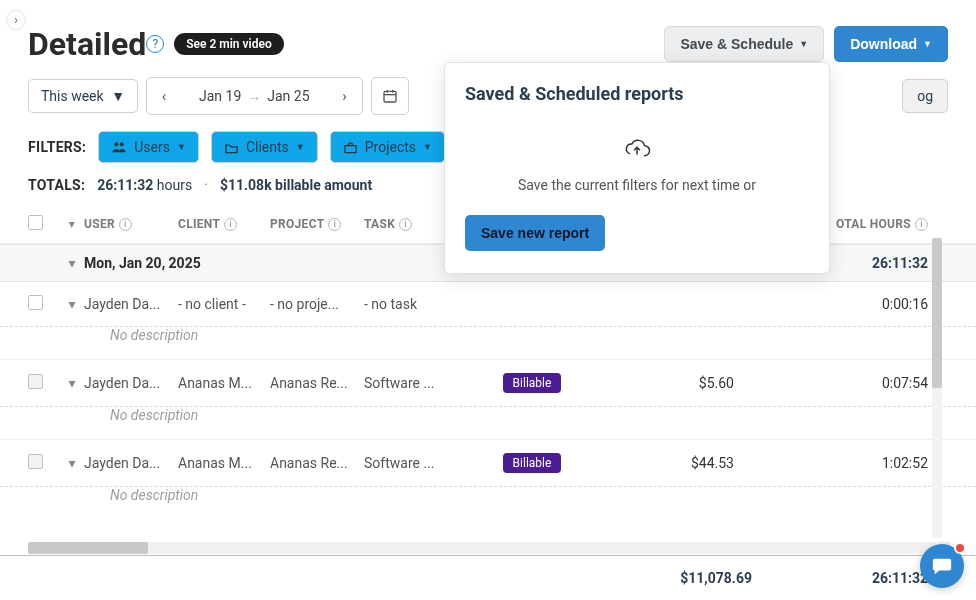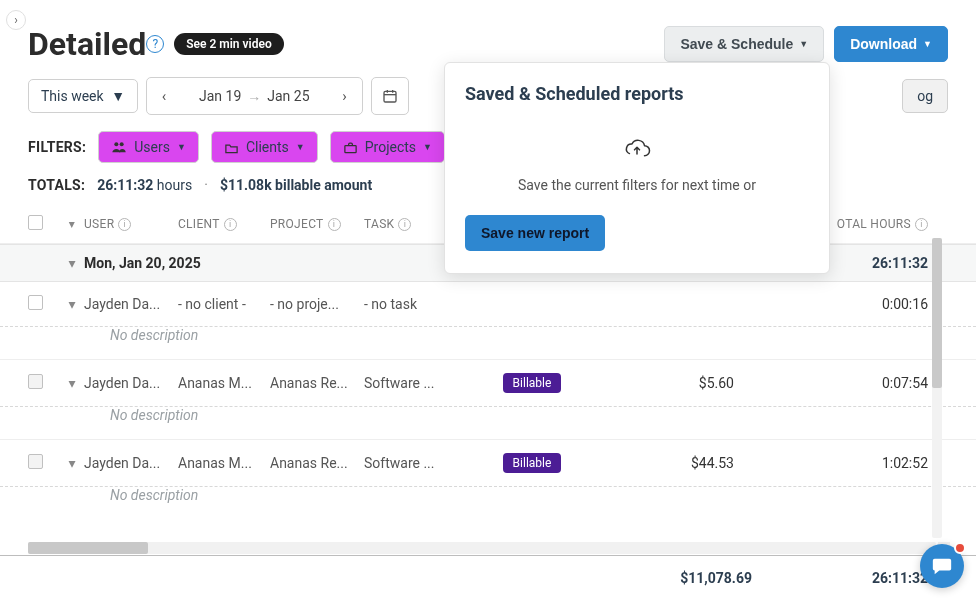--- a/index.html
+++ b/index.html
@@ -21,40 +21,40 @@
   .select-range { border: 1px solid #d0d0d0; border-radius: 5px; padding: 8px 12px; font-size: 14px; display: flex; align-items: center; gap: 6px; min-width: 110px; justify-content: space-between; cursor: pointer; }
   .date-nav { border: 1px solid #d0d0d0; border-radius: 5px; display: flex; align-items: center; height: 38px; }
   .nav-arrow { width: 34px; display: flex; align-items: center; justify-content: center; cursor: pointer; color: #555; font-size: 15px; height: 100%; }
   .date-range { padding: 0 18px; display: flex; align-items: center; gap: 6px; color: #444; }
   .date-arrow { color: #aaa; }
   .icon-btn { border: 1px solid #d0d0d0; border-radius: 5px; width: 38px; height: 38px; display: flex; align-items: center; justify-content: center; cursor: pointer; }
   .log-btn { border: 1px solid #d0d0d0; background: #f1f1f1; border-radius: 5px; padding: 8px 14px; font-size: 14px; cursor: pointer; margin-left: auto; }
 
   .filters-row { display: flex; align-items: center; gap: 12px; padding: 0 28px 14px 28px; }
   .row-label { font-weight: 700; font-size: 14px; color: #2c2c2c; letter-spacing: .3px; }
-  .filter-btn { border: 1px solid #d0d0d0; border-radius: 5px; background: #d946ef; padding: 7px 12px; display: flex; align-items: center; gap: 7px; font-size: 14px; cursor: pointer; }
+  .filter-btn { border: 1px solid #d0d0d0; border-radius: 5px; background: #0ea5e9; padding: 7px 12px; display: flex; align-items: center; gap: 7px; font-size: 14px; cursor: pointer; }
   .filter-btn .caret { font-size: 9px; }
 
   .totals-row { display: flex; align-items: center; gap: 12px; padding: 0 28px 12px 28px; }
   .totals-value { font-weight: 700; }
   .totals-hours { font-weight: 400; }
   .dot { color: #888; }
 
   .table { width: 100%; }
   .thead { display: flex; align-items: center; padding: 10px 28px; color: #6c757d; font-size: 12px; letter-spacing: .3px; border-bottom: 1px solid #eee; }
   .col-checkbox { width: 32px; }
   .col-caret { width: 24px; text-align: center; color: #888; }
   .col-user { width: 94px; }
   .col-client { width: 92px; }
   .col-project { width: 94px; }
   .col-task { width: 108px; }
   .col-billable { width: 120px; text-align: center; }
   .col-amount { width: 162px; text-align: right; padding-right: 20px; }
   .col-hours { flex: 1; text-align: right; padding-right: 20px; }
-  .th { font-weight: 400; color: #7a7a7a; display: flex; align-items: center; gap: 4px; }
+  .th { font-weight: 700; color: #7a7a7a; display: flex; align-items: center; gap: 4px; }
   .th .info { width: 13px; height: 13px; border: 1px solid #b5b5b5; border-radius: 50%; display: inline-flex; align-items: center; justify-content: center; font-size: 9px; color: #aaa; }
   .checkbox { width: 15px; height: 15px; border: 1px solid #c0c0c0; border-radius: 2px; display: inline-block; background: #fff; }
   .checkbox.dim { background: #f3f3f3; }
 
   .group-header { display: flex; align-items: center; padding: 10px 28px; background: #f6f7f7; border-top: 1px solid #e4e4e4; border-bottom: 1px solid #e4e4e4; }
   .group-date { font-weight: 700; color: #2c2c2c; }
   .group-total { margin-left: auto; font-weight: 700; padding-right: 20px; }
 
   .row { display: flex; align-items: center; padding: 13px 28px; color: #555; }
   .row-dashed { border-bottom: 1px dashed #d8d8d8; }

